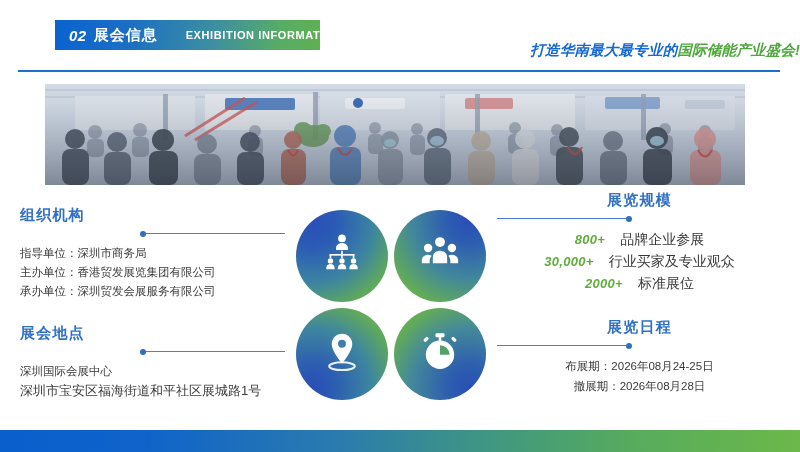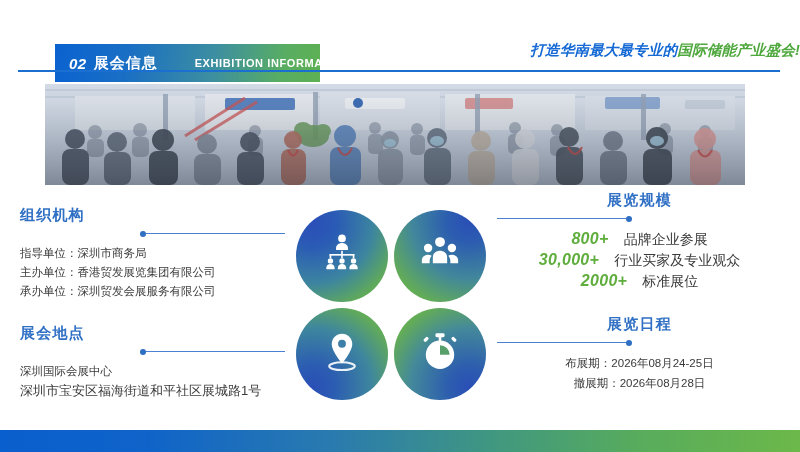--- a/index.html
+++ b/index.html
@@ -11,41 +11,40 @@
   }
   .slide {
     position: relative;
     width: 800px; height: 452px;
     background: #ffffff;
   }
 
   
   .header-bar {
     position: absolute;
-    left: 55px; top: 44px;
-    width: 265px; height: 38px;
+    left: 55px; top: 20px;
+    width: 265px; height: 30px;
     background: linear-gradient(100deg, #0a62d0 0%, #1a6fc4 28%, #3d8fa0 60%, #58ad63 85%, #5eb052 100%);
     display: flex; align-items: center;
     padding-left: 14px;
     white-space: nowrap;
   }
   .hdr-num {
     color: #ffffff;
     font-size: 15px;
     font-weight: bold;
     font-style: italic;
     letter-spacing: 0.5px;
     margin-right: 7px;
   }
   .hdr-cn {
     color: #ffffff;
     font-size: 15px;
     font-weight: bold;
     letter-spacing: 1px;
-    margin-right: 9px;
   }
   .hdr-en {
     color: #ffffff;
     font-size: 11px;
     font-weight: bold;
     letter-spacing: 0.6px;
     padding-left: 28px;
   }
 
   .tagline {
@@ -133,21 +132,21 @@
   }
   .txt-line.small { font-size: 13px; }
 
   .scale-line {
     line-height: 20px;
     white-space: nowrap;
     margin-bottom: 1px;
   }
   .scale-num {
     color: #5fad3c;
-    font-size: 16px;
+    font-size: 13px;
     font-weight: bold;
     font-style: italic;
     letter-spacing: 0.3px;
   }
   .scale-label {
     color: #3a3a3a;
     font-size: 14px;
     margin-left: 15px;
   }
 

